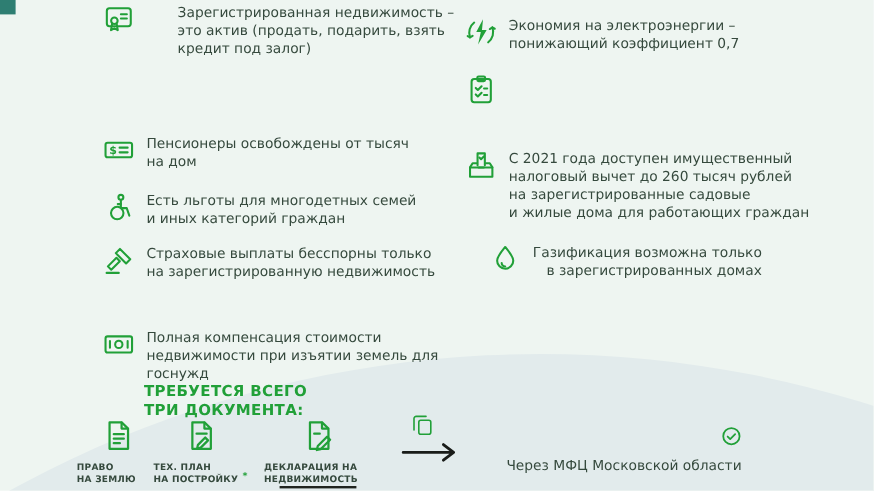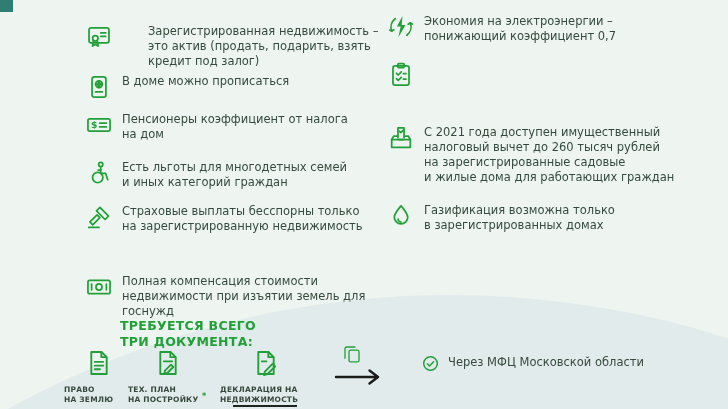--- a/index.html
+++ b/index.html
@@ -29,68 +29,57 @@
   .doc-label { position:absolute; font-size:7.5px; font-weight:bold; color:#35493d;
                text-align:left; white-space:pre-line; line-height:9.5px; letter-spacing:.2px; }
   .footnote-mark { position:absolute; color:#21a038; font-size:8px; font-weight:bold; }
 
   .crop-line { position:absolute; height:2px; background:#20241f; }
 
   .transfer-icon { position:absolute; width:20px; height:20px; }
   .transfer-icon svg { width:20px; height:20px; display:block; }
   .arrow { position:absolute; }
 
-  .check-item { position:absolute; display:flex; align-items:flex-start; gap:9px; }
+  .check-item { position:absolute; display:flex; align-items:flex-end; gap:9px;flex-direction:column; }
   .check-item .cicon { width:17px; height:17px; flex:0 0 17px; }
   .check-item .cicon svg { width:17px; height:17px; display:block; }
   .check-text { font-size:11.5px; color:#35493d; }
 </style>
 </head>
 <body>
 
 <div class="stage">
 
   <div class="bg-circle"></div>
   <div class="corner-square"></div>
 
-  <div class="benefit" style="left:86px; top:24px;gap:36px;">
+  <div class="benefit" style="left:86px; top:3px;gap:36px;">
     <span class="icon">
       <svg class="ic" viewBox="0 0 24 24">
           <rect x="2.8" y="3.6" width="18.4" height="13.8" rx="2"></rect>
           <circle cx="8.6" cy="13.2" r="2.5"></circle>
           <path d="M6.9 15.2 6 20.4l2.6-1.4 2.6 1.4-.9-5.2"></path>
           <path d="M13.6 8.2h4.6M13.6 11.4h4.6"></path>
         </svg>
     </span>
     <span class="btext">Зарегистрированная недвижимость –
 это актив (продать, подарить, взять
 кредит под залог)</span>
   </div>
 
-  <div class="benefit" style="left:86px; top:74px;">
-    <span class="icon">
-      <svg class="ic" viewBox="0 0 24 24">
-          <rect x="5.6" y="2.6" width="12.8" height="18.8" rx="2.2"></rect>
-          <circle cx="12" cy="9.4" r="3.1"></circle>
-          <path d="M8.9 9.4h6.2M12 6.3c1.1 1.9 1.1 4.3 0 6.2M12 6.3c-1.1 1.9-1.1 4.3 0 6.2"></path>
-          <path d="M8.8 16.6h6.4"></path>
-        </svg>
-    </span>
-    <span class="btext">В доме можно прописаться</span>
-  </div>
 
   <div class="benefit" style="left:86px; top:112px;">
     <span class="icon">
       <svg class="ic" viewBox="0 0 24 24">
           <rect x="1.8" y="6.4" width="20.4" height="11.2" rx="1.6"></rect>
           <text x="4.6" y="15.2" style="fill:#21a038;stroke:none;font:bold 8.5px 'DejaVu Sans',sans-serif">$</text>
           <path d="M12.6 10.2h6.2M12.6 13.8h6.2"></path>
         </svg>
     </span>
-    <span class="btext">Пенсионеры коэффициент от налога
+    <span class="btext">Пенсионеры освобождены от тысяч
 на дом</span>
   </div>
 
   <div class="benefit" style="left:86px; top:204px;">
     <span class="icon">
       <svg class="ic" viewBox="0 0 24 24">
           <path d="M12.9 3.2 20.8 11.1 17.6 14.3 9.7 6.4z"></path>
           <path d="M10.2 10 3.6 16.6 6.2 19.2 12.8 12.6z"></path>
           <path d="M2.6 21.6h9.4"></path>
         </svg>
@@ -161,21 +150,21 @@
           <path d="M10.6 5.8l1.3 1.3 2.3-2.3"></path>
           <path d="M10 13.4h4"></path>
         </svg>
     </span>
     <span class="btext">С 2021 года доступен имущественный
 налоговый вычет до 260 тысяч рублей
 на зарегистрированные садовые
 и жилые дома для работающих граждан</span>
   </div>
 
-  <div class="benefit" style="left:388px; top:203px;">
+  <div class="benefit" style="left:408px; top:203px;text-align:right;">
     <span class="icon">
       <svg class="ic" viewBox="0 0 24 24">
           <path d="M12 2.6c3.7 4.5 6.2 7.4 6.2 10.5a6.2 6.2 0 0 1-12.4 0C5.8 10 8.3 7.1 12 2.6z"></path>
           <path d="M12 17.6a2.7 2.7 0 0 1-2.7-2.7"></path>
         </svg>
     </span>
     <span class="btext">Газификация возможна только
 в зарегистрированных домах</span>
   </div>
 

